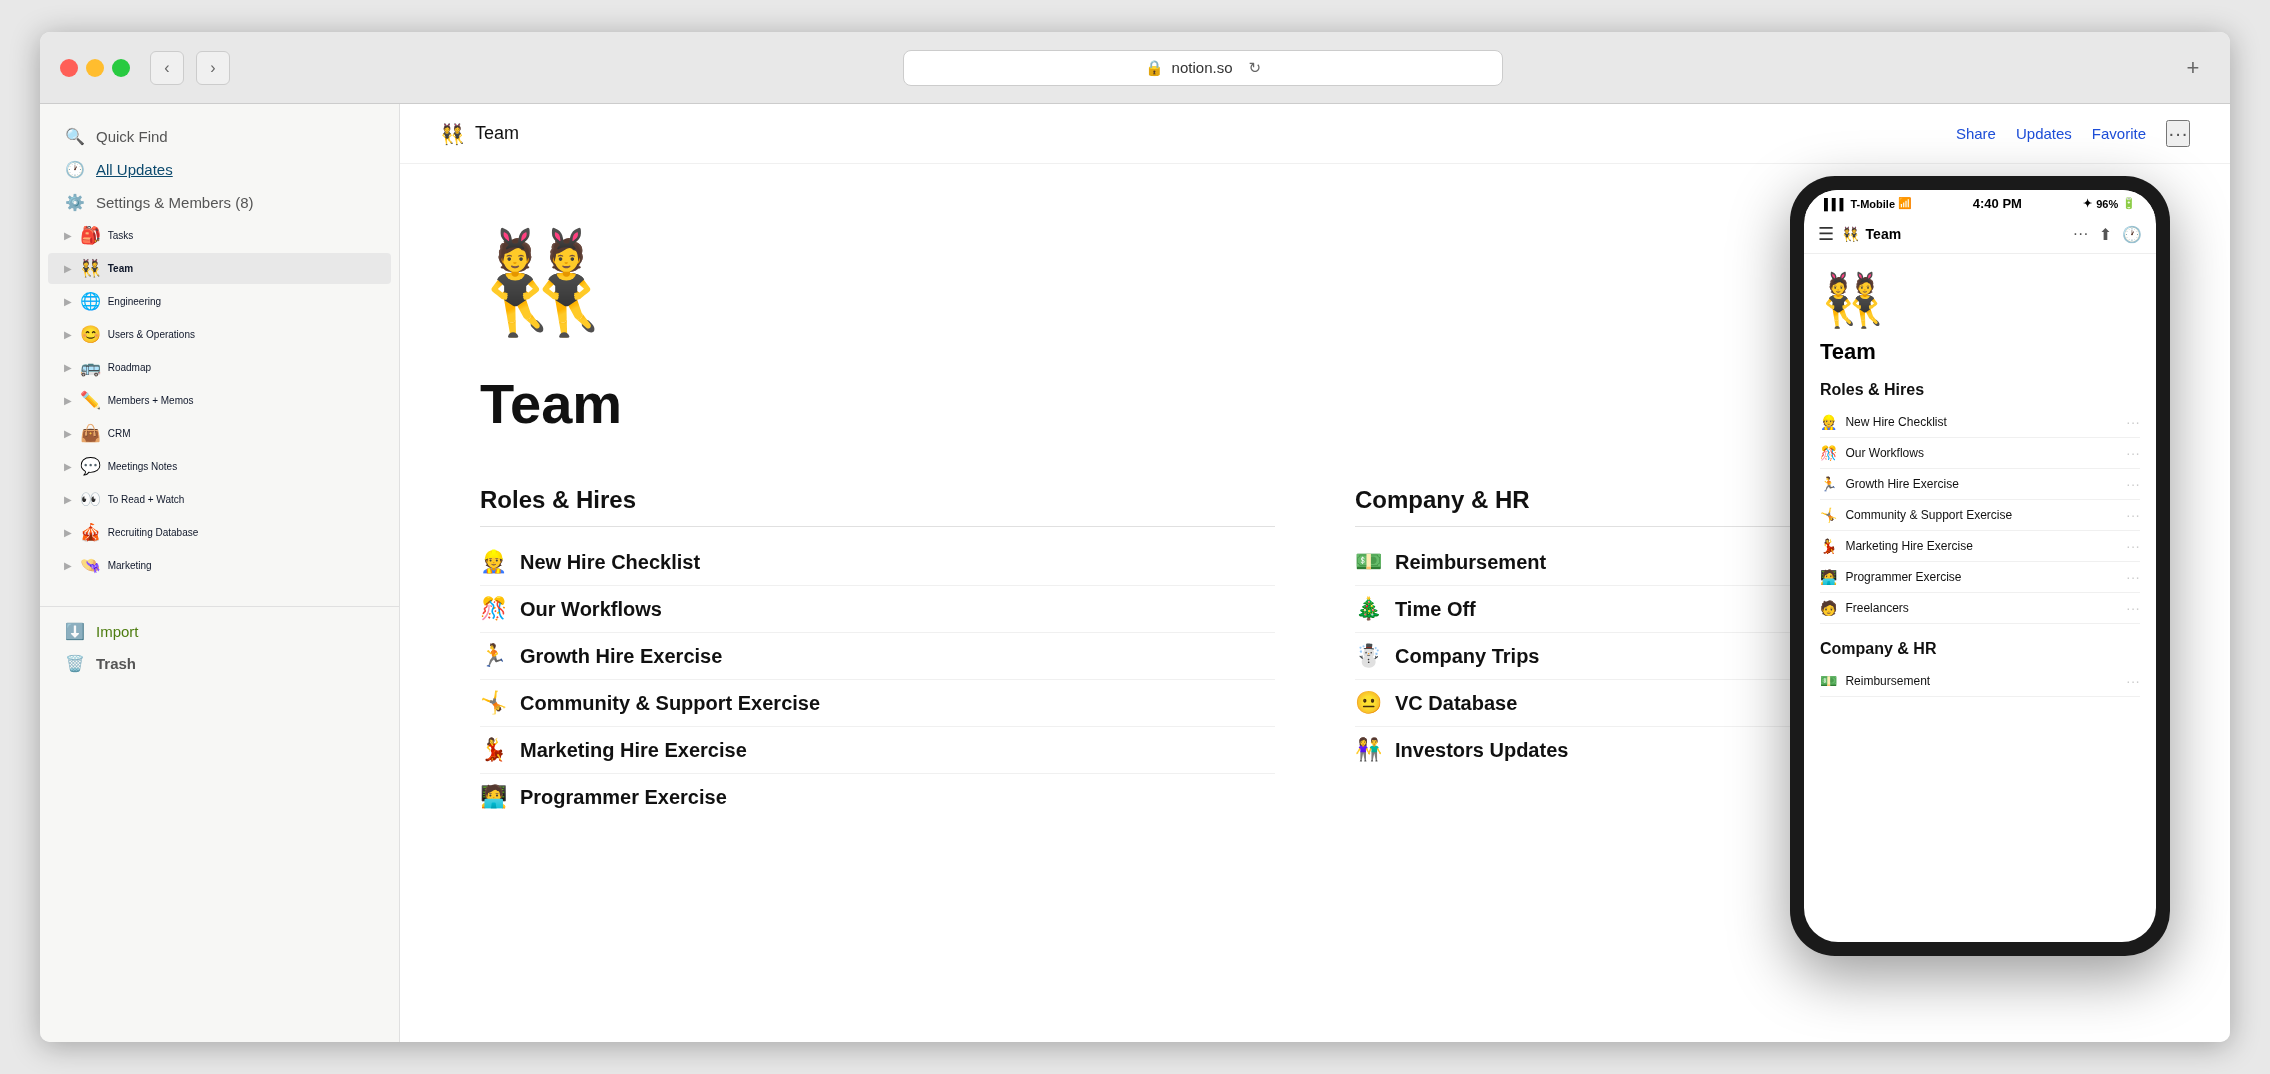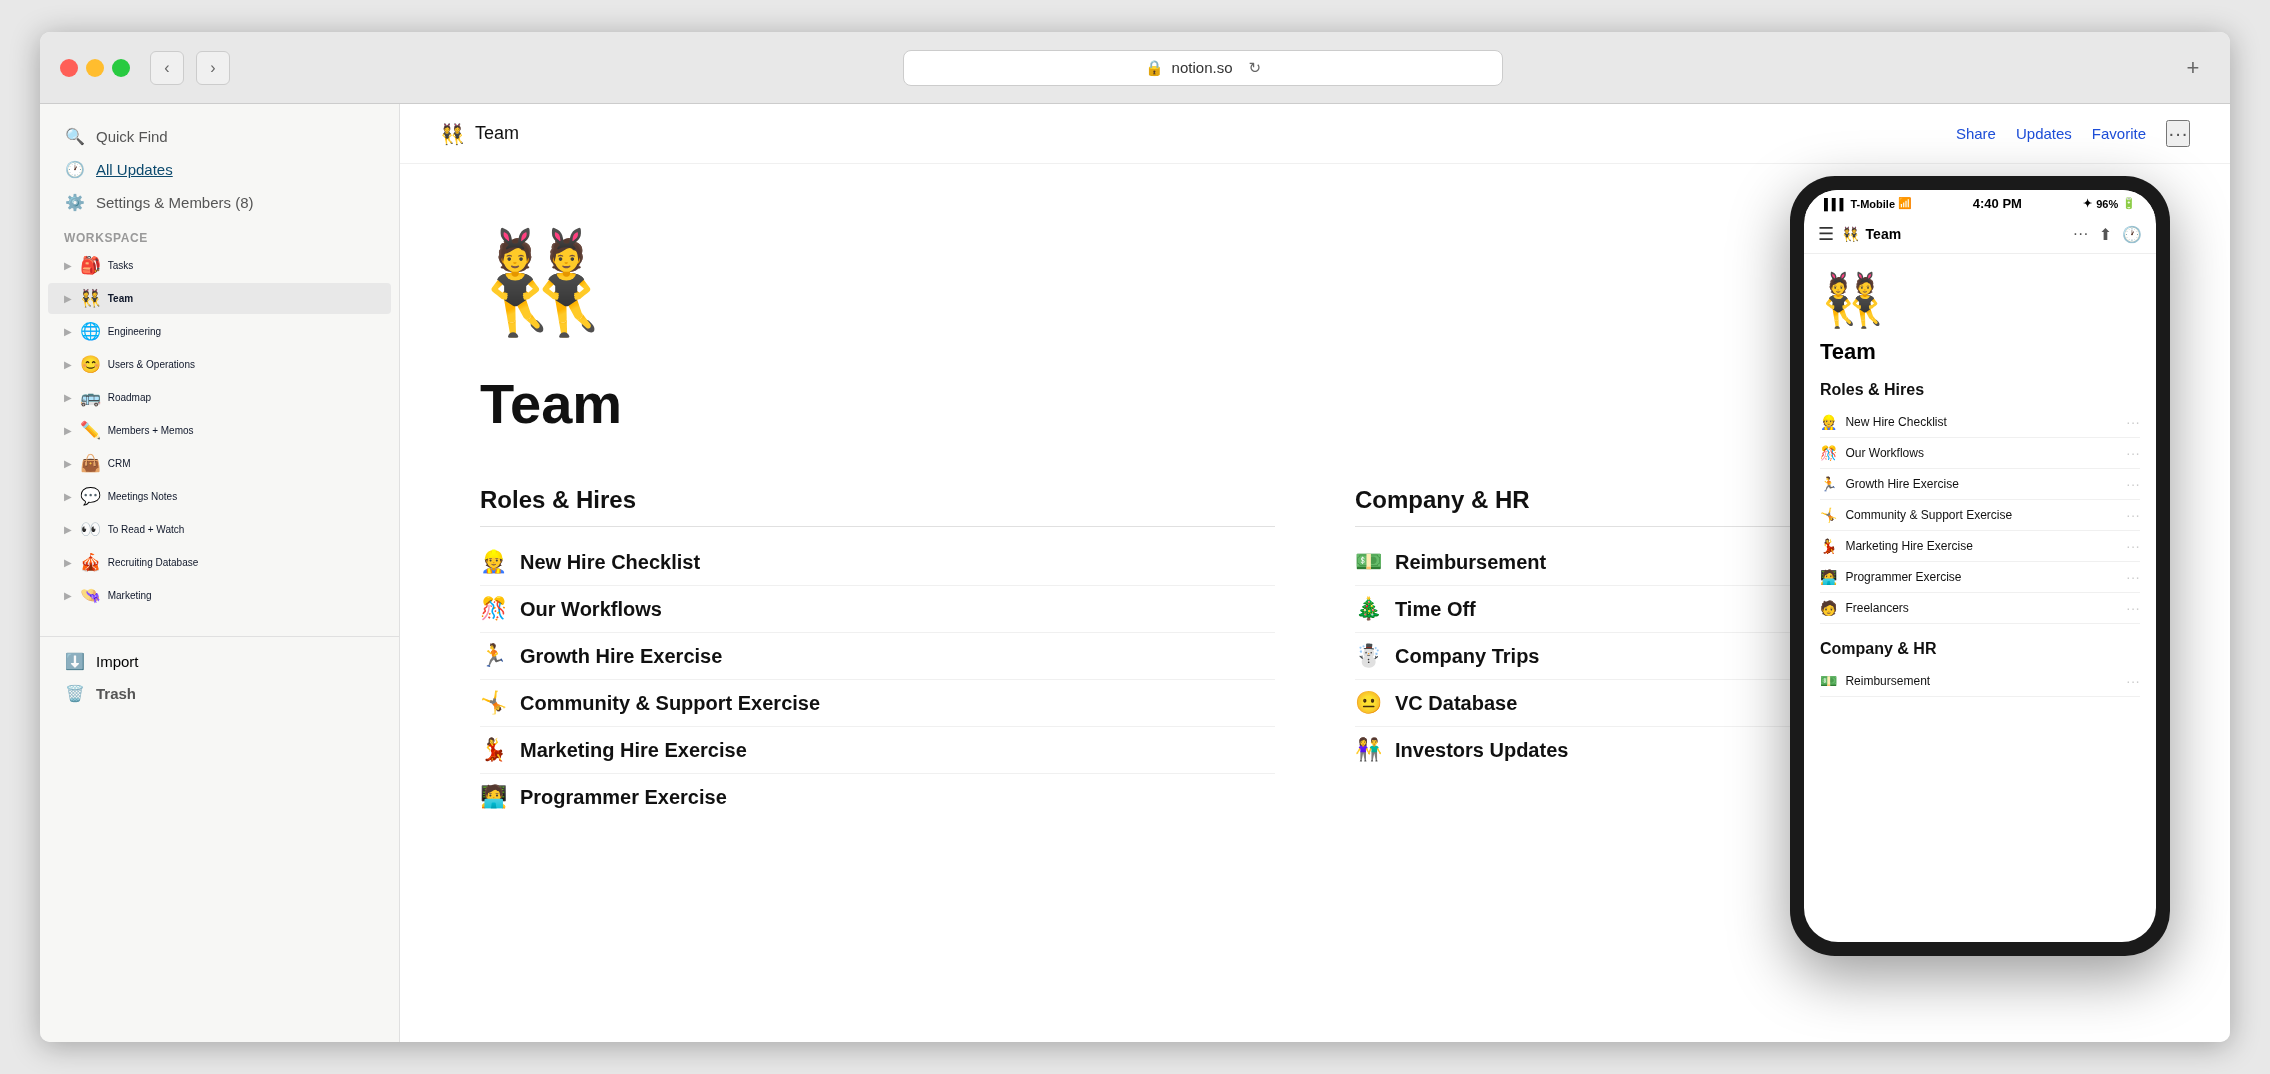--- a/index.html
+++ b/index.html
@@ -494,21 +494,20 @@
       </div>
       <div class="sidebar-nav-item">
         <span class="nav-icon">🕐</span>
         <span style="font-size:15px; color:#0c4a6e;text-decoration:underline;">All Updates</span>
       </div>
       <div class="sidebar-nav-item">
         <span class="nav-icon">⚙️</span>
         <span style="font-size:15px; color:#555;">Settings &amp; Members (8)</span>
       </div>
 
-      <div class="sidebar-section-label">WORKSPACE</div>
 
       <div class="sidebar-workspace-item">
         <span class="item-arrow">▶</span>
         <span class="item-emoji">🎒</span>
         <span class="item-label">Tasks</span>
       </div>
       <div class="sidebar-workspace-item active">
         <span class="item-arrow">▶</span>
         <span class="item-emoji">👯</span>
         <span class="item-label" style="font-weight:600;">Team</span>
@@ -555,21 +554,21 @@
       </div>
       <div class="sidebar-workspace-item">
         <span class="item-arrow">▶</span>
         <span class="item-emoji">👒</span>
         <span class="item-label">Marketing</span>
       </div>
 
       <div style="margin-top:24px; border-top: 1px solid #e0e0e0; padding-top:8px;">
         <div class="sidebar-nav-item">
           <span class="nav-icon">⬇️</span>
-          <span style="font-size:15px; color:#000000;">Import</span>
+          <span style="font-size:15px; color:#4d7c0f;">Import</span>
         </div>
         <div class="sidebar-nav-item">
           <span class="nav-icon">🗑️</span>
           <span style="font-size:15px; color:#555;font-weight:bold;">Trash</span>
         </div>
       </div>
     </div>
 
     <div class="main-content">
 

